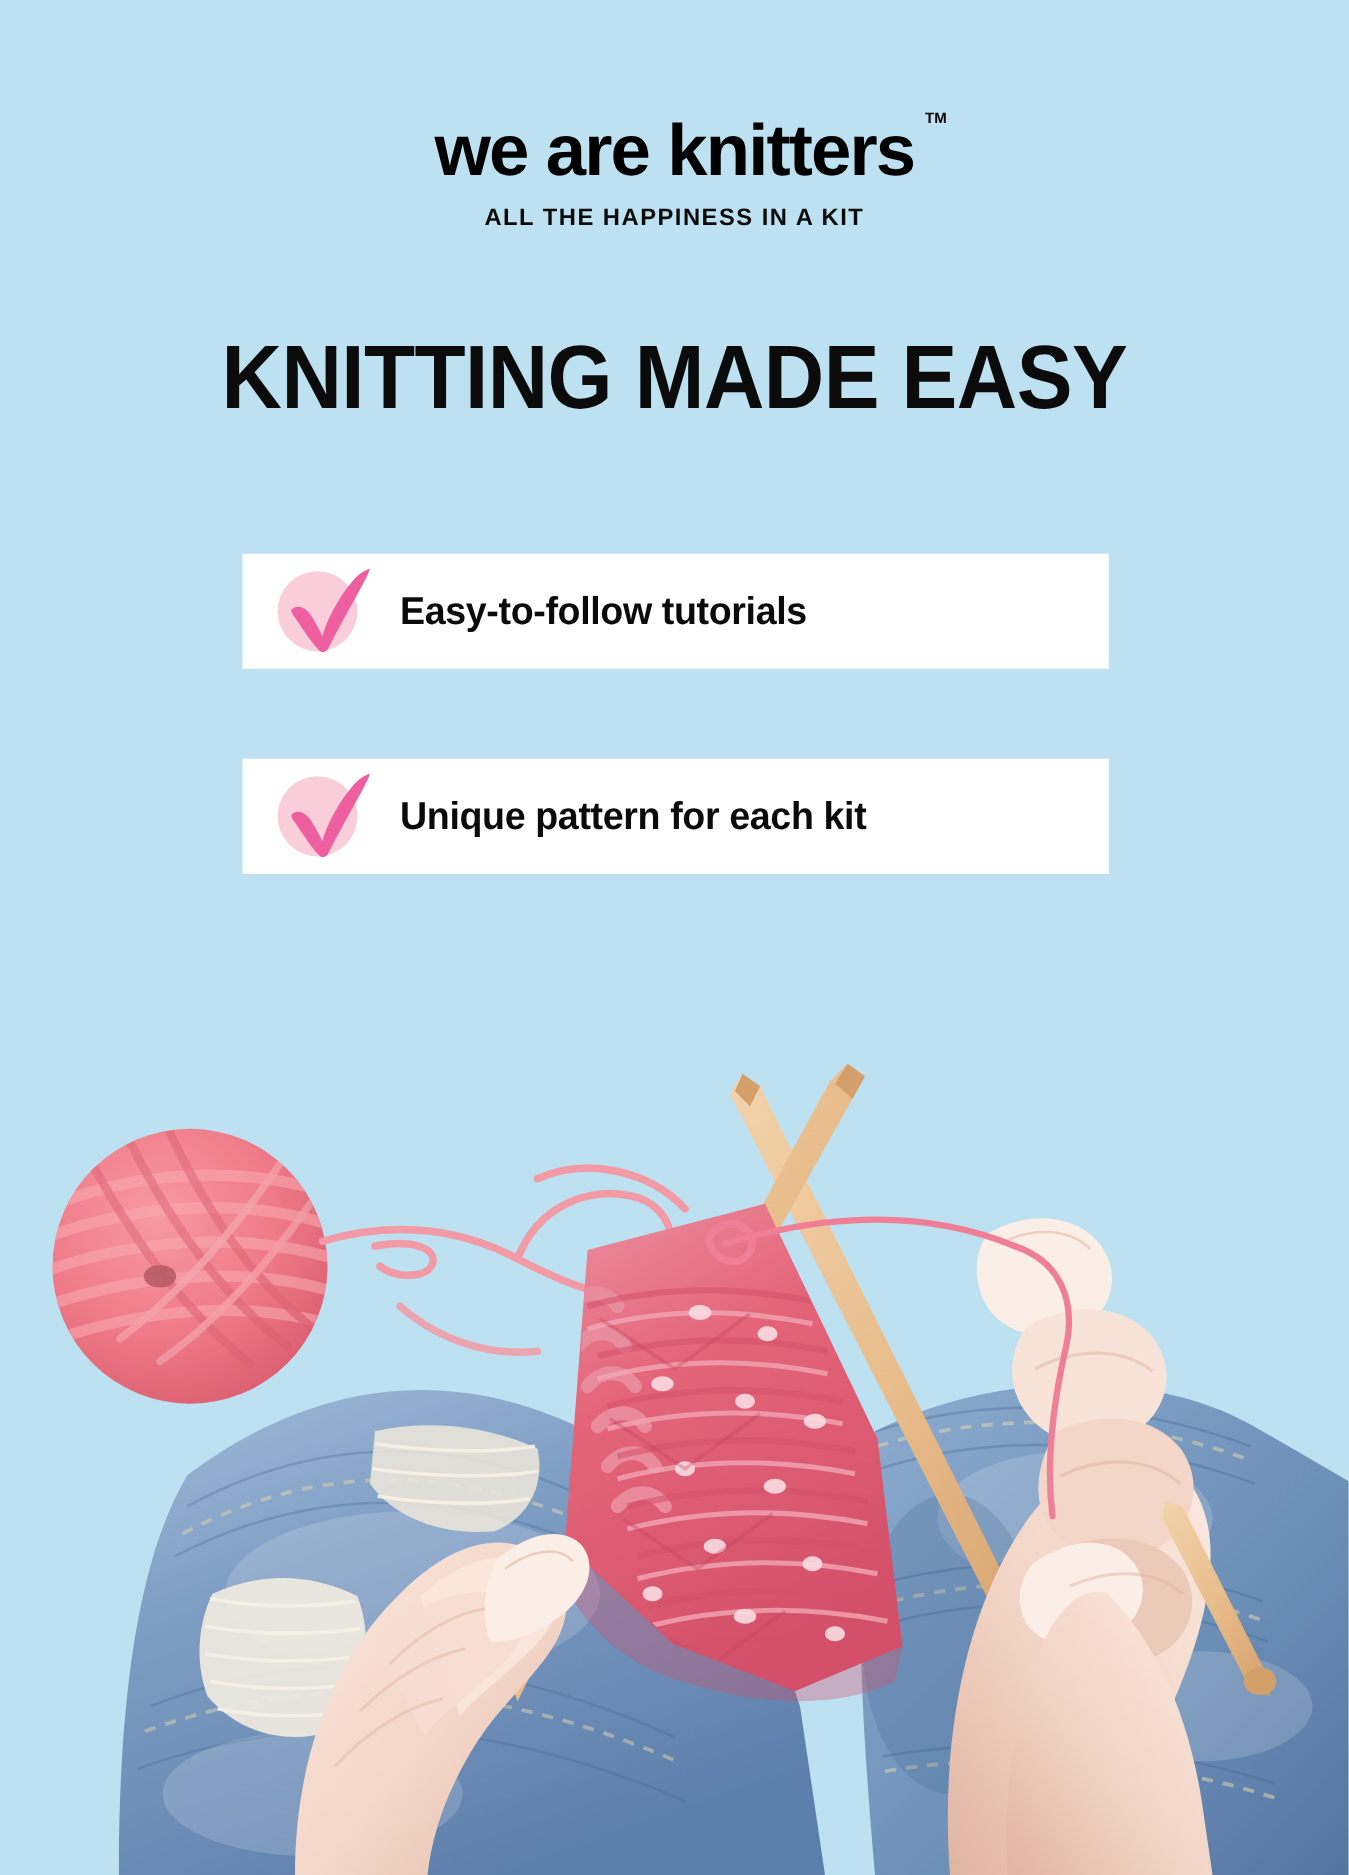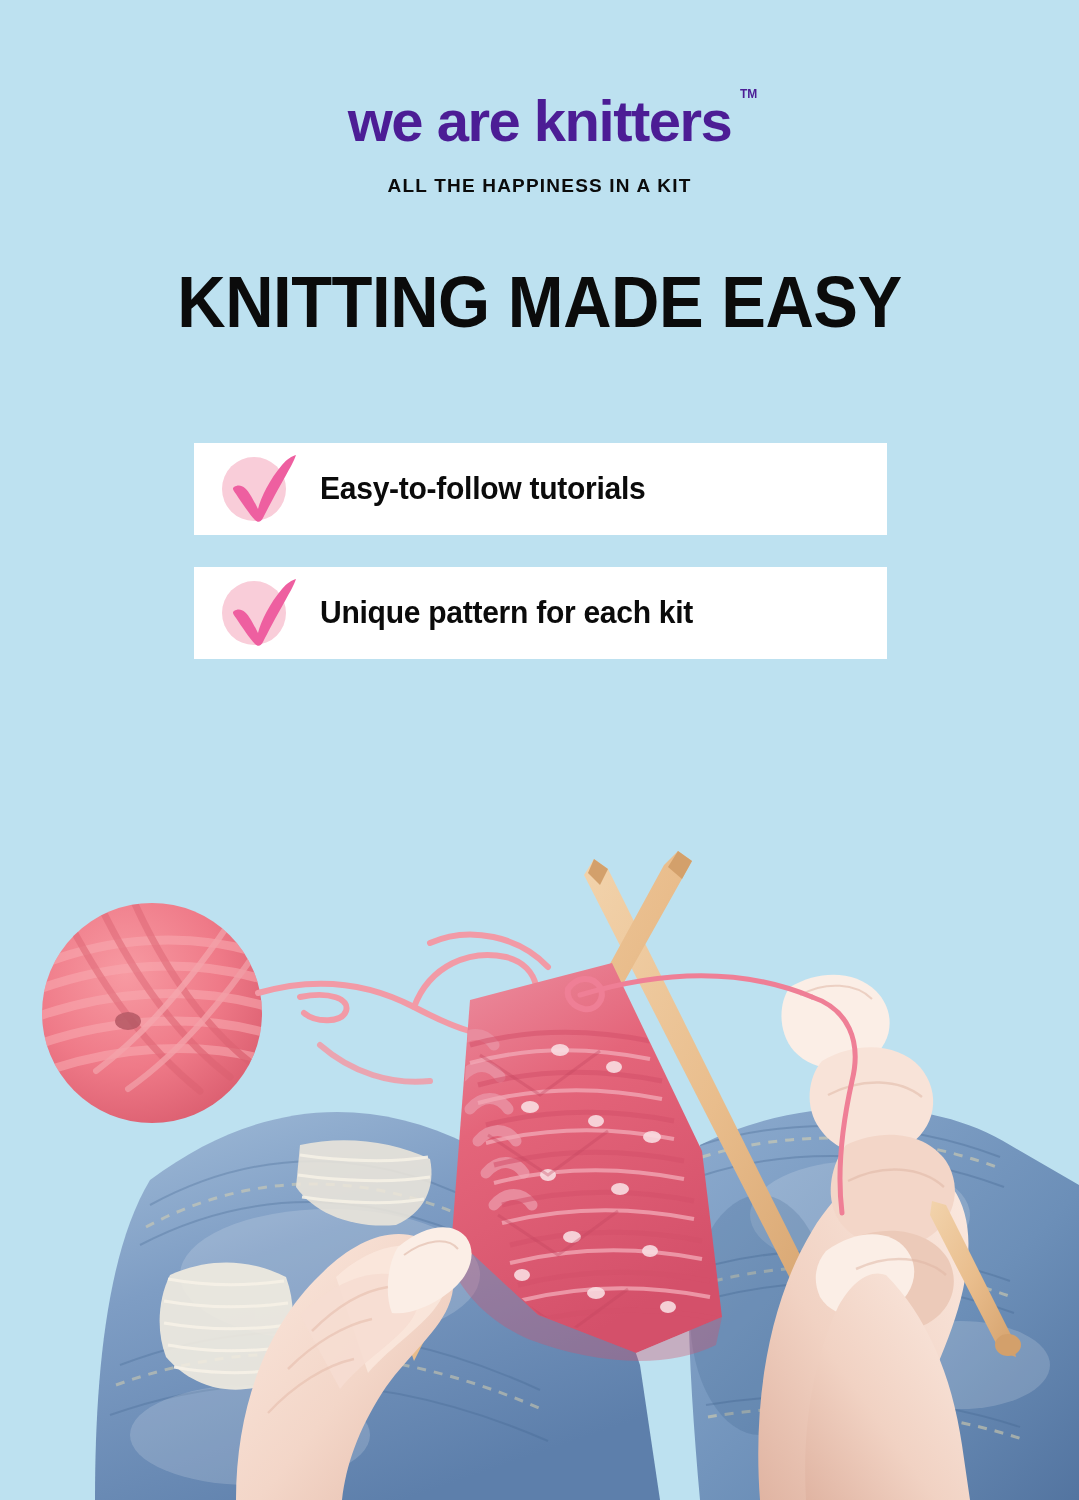--- a/index.html
+++ b/index.html
@@ -11,29 +11,29 @@
     overflow:hidden;
   }
 
   
   #brand-header{
     position:absolute; top:92px; left:0; width:100%;
     text-align:center; z-index:6;
   }
   #logo-wordmark{
     position:relative; display:inline-block;
-    font-size:58px; font-weight:700; color:#4c1d95;
+    font-size:58px; font-weight:700; color:#000000;
     letter-spacing:-1.5px; line-height:1;
   }
   #logo-tm{
     position:absolute; top:-4px; right:-26px;
     font-size:12px; font-weight:700; letter-spacing:0;
   }
   #brand-tagline{
-    margin-top:25px;
+    margin-top:14px;
     font-size:19px; font-weight:700; color:#0b0b0b;
     letter-spacing:1.2px;
   }
 
   
   #headline{
     position:absolute; top:266px; left:0; width:100%;
     text-align:center; z-index:6;
     font-size:72px; font-weight:700; color:#0b0b0b;
     letter-spacing:-0.5px; line-height:1;
@@ -42,21 +42,21 @@
 
   
   #feature-list{
     position:absolute; top:443px; left:194px;
     width:693px; z-index:6;
   }
   .feature-card{
     background:#ffffff;
     height:92px;
     display:flex; align-items:center;
-    margin-bottom:32px;
+    margin-bottom:72px;
     padding-left:28px;
   }
   .feature-card:last-child{ margin-bottom:0; }
   .check-badge{
     position:relative;
     width:64px; height:64px;
     flex:0 0 64px;
   }
   .check-circle{
     position:absolute; left:0; top:0;

